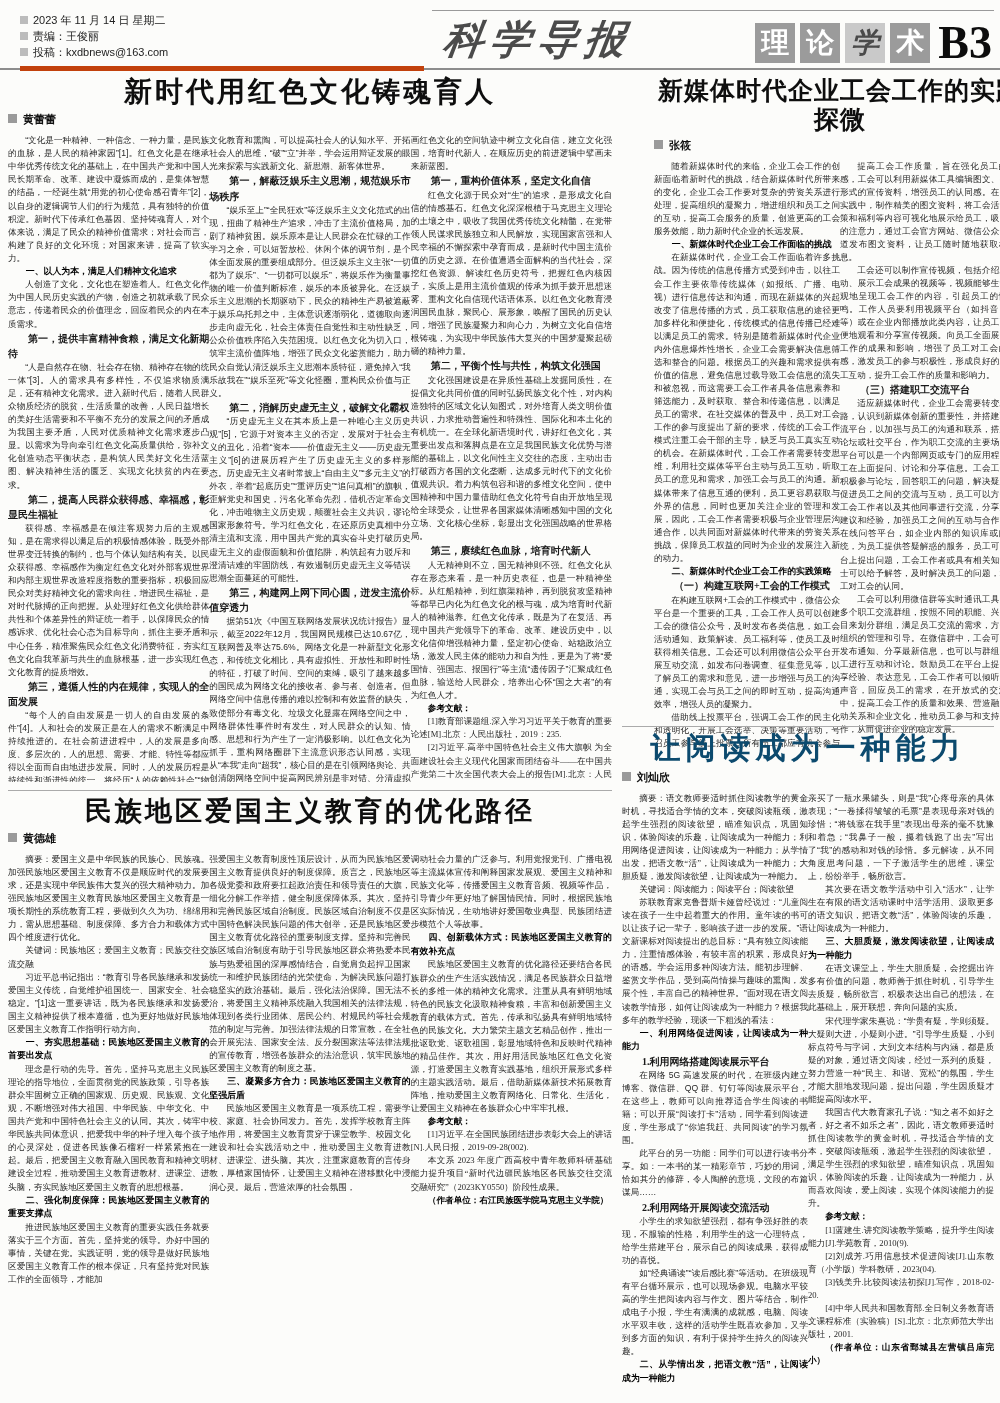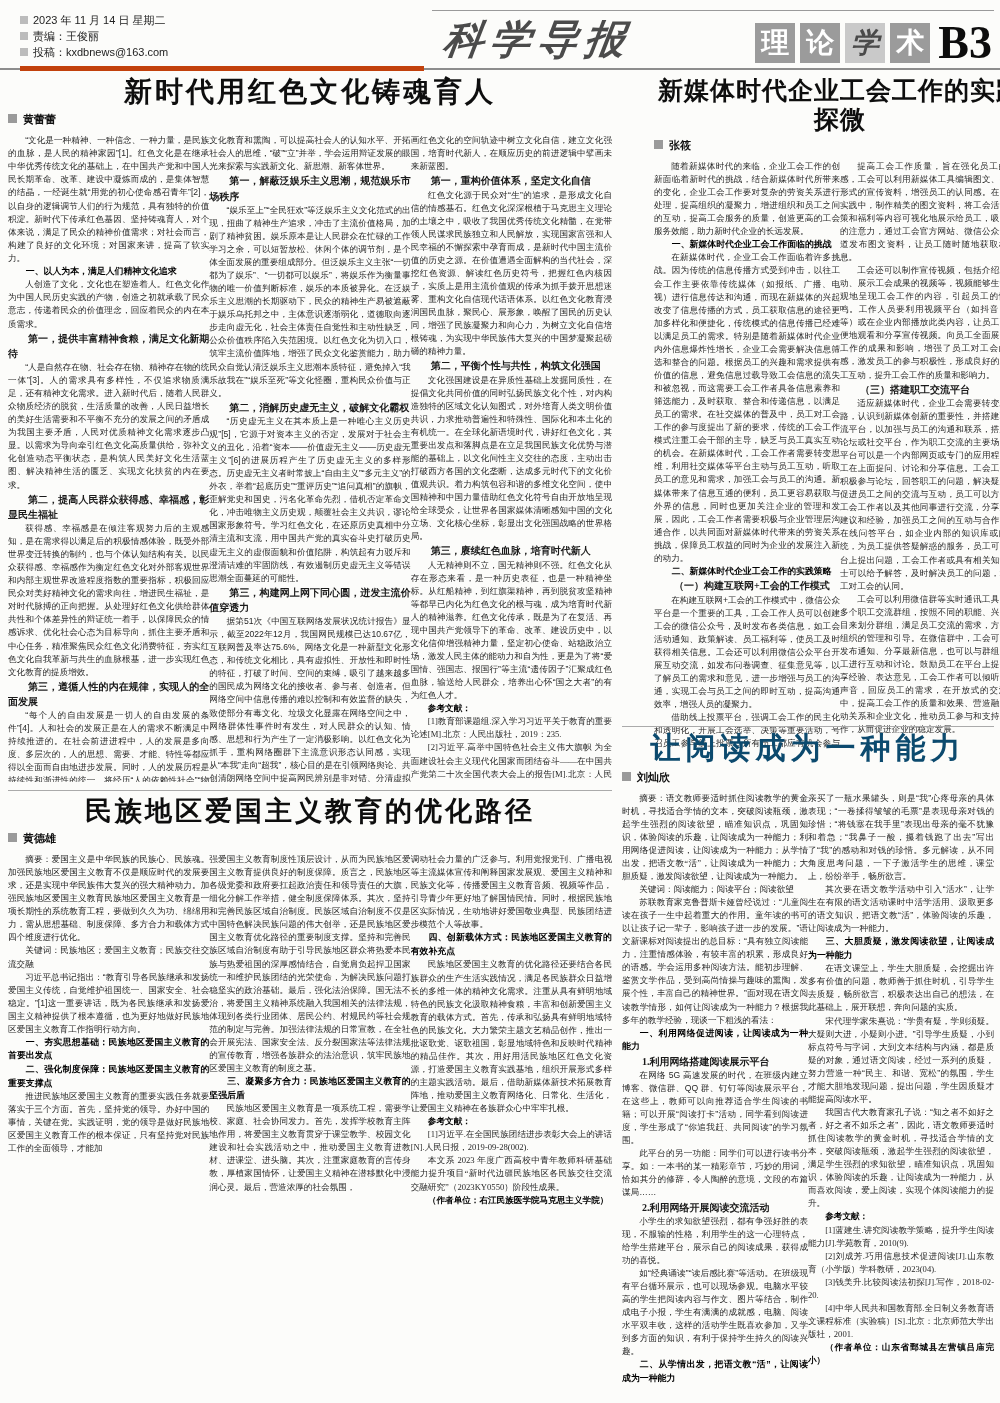--- a/index.html
+++ b/index.html
@@ -117,20 +117,21 @@
 
   <div class="article" id="a4">
     <div class="headline">民族地区爱国主义教育的优化路径</div>
     <div class="byline"><span class="sq"></span><span>黄德雄</span></div>
     <div class="cols">
       <div class="col">
           <p class="blk abs">摘要：爱国主义是中华民族的民族心、民族魂。加强民族地区爱国主义教育不仅是顺应时代的发展要求，还是实现中华民族伟大复兴的强大精神动力。加强民族地区爱国主义教育民族地区爱国主义教育是一项长期性的系统教育工程，要做到久久为功、绵绵用力，需从思想基础、制度保障、多方合力和载体方式四个维度进行优化。</p>
           <p class="blk kw">关键词：民族地区；爱国主义教育；民族交往交流交融</p>
           <p class="blk p">习近平总书记指出：“教育引导各民族继承和发扬爱国主义传统，自觉维护祖国统一、国家安全、社会稳定。”[1]这一重要讲话，既为各民族继承和发扬爱国主义精神提供了根本遵循，也为更好地做好民族地区爱国主义教育工作指明行动方向。</p>
           <p class="blk h1">一、夯实思想基础：民族地区爱国主义教育的首要出发点</p>
+          <p class="blk p">理念是行动的先导。首先，坚持马克思主义民族理论的指导地位，全面贯彻党的民族政策，引导各族群众牢固树立正确的国家观、历史观、民族观、文化观，不断增强对伟大祖国、中华民族、中华文化、中国共产党和中国特色社会主义的认同。其次，铸牢中华民族共同体意识，把爱我中华的种子埋入每个孩子的心灵深处，促进各民族像石榴籽一样紧紧抱在一起。最后，把爱国主义教育融入国民教育和精神文明建设全过程，推动爱国主义教育进教材、进课堂、进头脑，夯实民族地区爱国主义教育的思想根基。</p>
           <p class="blk h1">二、强化制度保障：民族地区爱国主义教育的重要支撑点</p>
           <p class="blk p">推进民族地区爱国主义教育的重要实践任务就要落实于三个方面。首先，坚持党的领导。办好中国的事情，关键在党。实践证明，党的领导是做好民族地区爱国主义教育工作的根本保证，只有坚持党对民族工作的全面领导，才能加</p>
         </div>
       <div class="col">
           <p class="blk pc">强爱国主义教育制度性顶层设计，从而为民族地区爱国主义教育提供良好的制度保障。质言之，民族地区各级党委和政府要扛起政治责任和领导责任的大旗，细化分解工作举措，健全制度保障体系。其次，坚持和完善民族区域自治制度。民族区域自治制度不仅是中国特色解决民族问题的伟大创举，还是民族地区爱国主义教育优化路径的重要制度支撑。坚持和完善民族区域自治制度有助于引导民族地区群众将热爱本民族与热爱祖国的深厚感情结合，自觉肩负起捍卫国家统一和维护民族团结的光荣使命，为解决民族问题打稳坚实的政治基础。最后，强化法治保障。国无法不治，将爱国主义精神系统融入我国相关的法律法规，体现到各类行业团体、居民公约、村规民约等社会规范的制定与完善。加强法律法规的日常宣教，在全社会开展宪法、国家安全法、反分裂国家法等法律法规的宣传教育，增强各族群众的法治意识，筑牢民族地区爱国主义教育的制度之基。</p>
           <p class="blk h1">三、凝聚多方合力：民族地区爱国主义教育的坚强后盾</p>
           <p class="blk p">民族地区爱国主义教育是一项系统工程，需要学校、家庭、社会协同发力。首先，发挥学校教育主阵地作用，将爱国主义教育贯穿于课堂教学、校园文化建设和社会实践活动之中，推动爱国主义教育进教材、进课堂、进头脑。其次，注重家庭教育的言传身教，厚植家国情怀，让爱国主义精神在潜移默化中浸润心灵。最后，营造浓厚的社会氛围，</p>
         </div>
       <div class="col">
           <p class="blk pc">调动社会力量的广泛参与。利用党报党刊、广播电视等主流媒体宣传和阐释国家发展观、爱国主义精神和民族文化等，传播爱国主义教育音频、视频等作品，引导青少年更好地了解国情民情。同时，根据民族地区实际情况，生动地讲好爱国敬业典型、民族团结进步模范个人等故事。</p>

